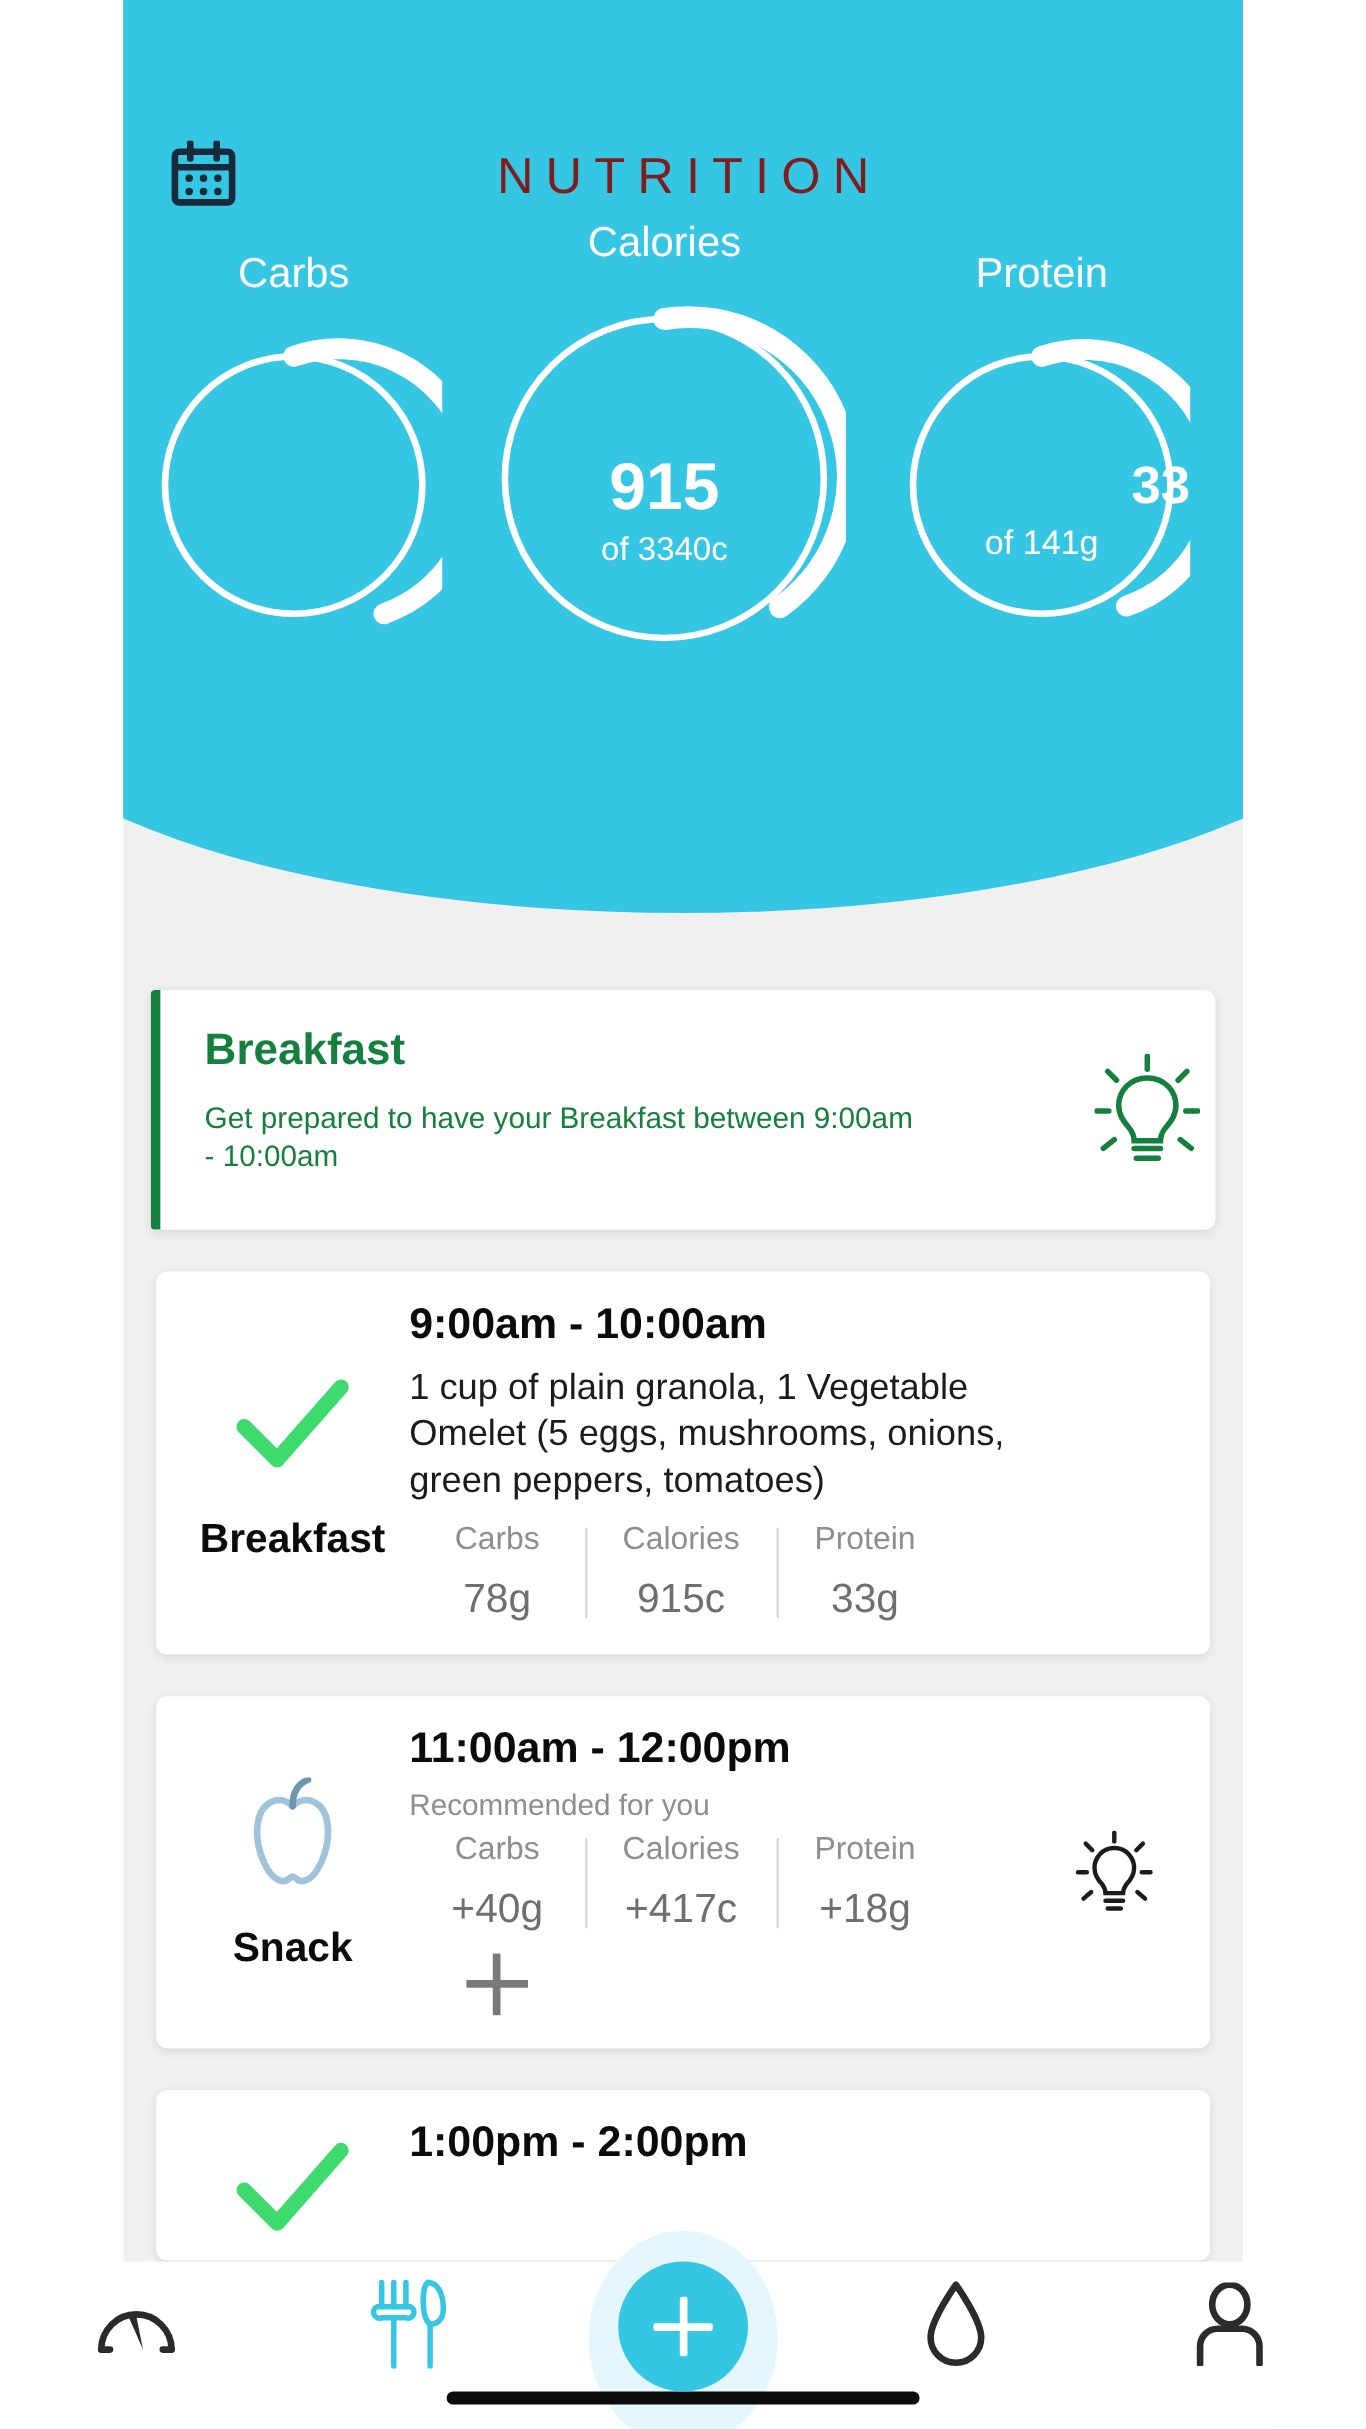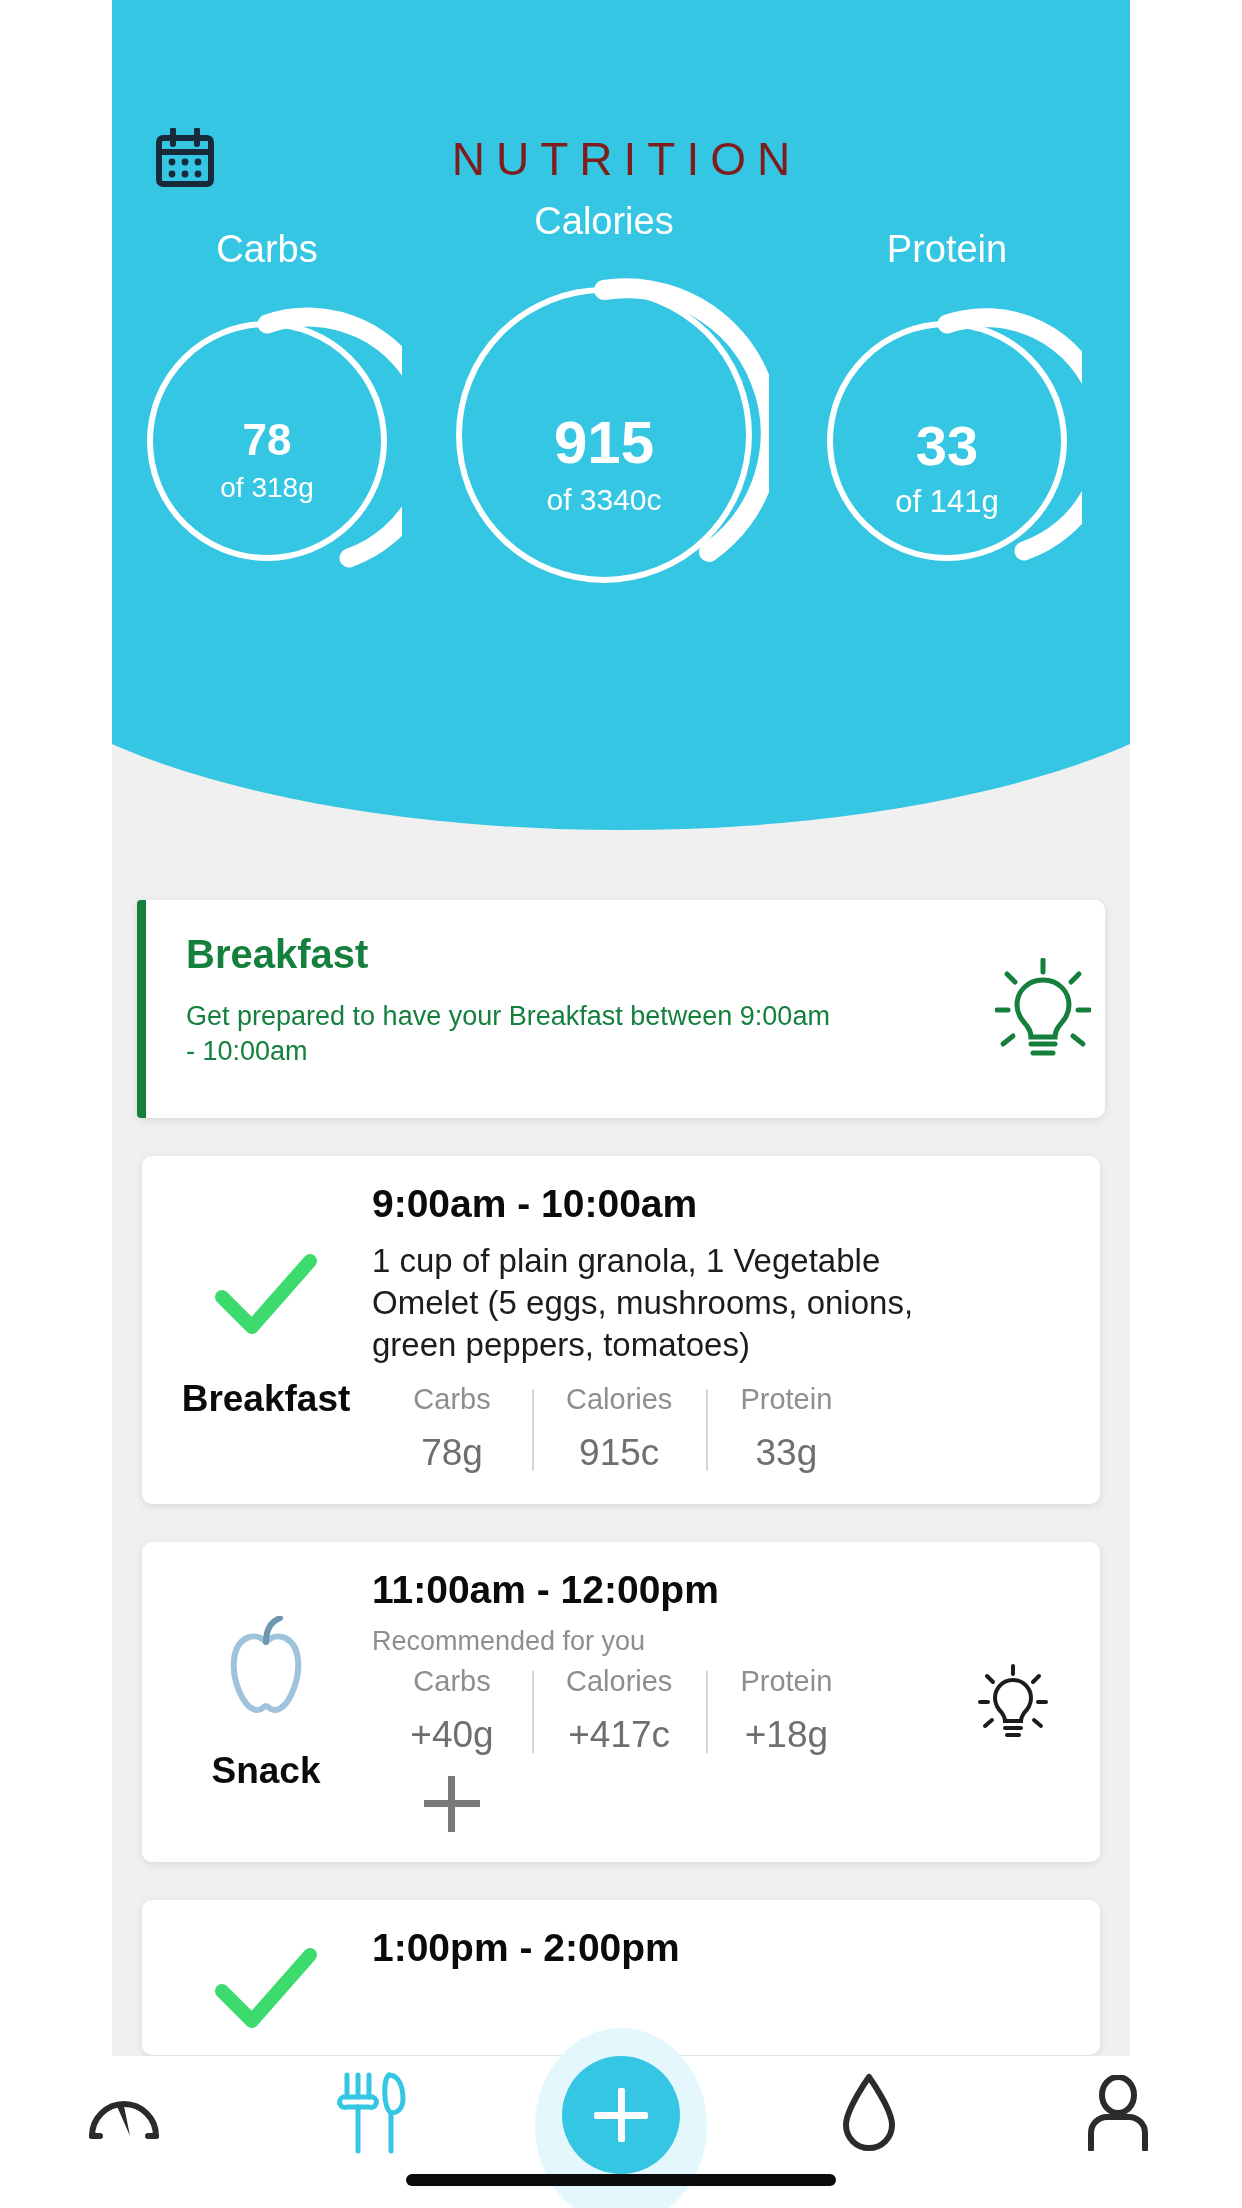--- a/index.html
+++ b/index.html
@@ -143,21 +143,21 @@
   #ring-cals .ring-svg { top:70px; }
   #ring-cals .ring-center { top:213px; }
   #ring-cals .ring-val { font-size:60px; }
   #ring-cals .ring-of { font-size:30px; }
 
   
   #ring-prot { left:700px; top:0; width:270px; height:420px; }
   #ring-prot .ring-label { top:0; font-size:38px; }
   #ring-prot .ring-svg { top:78px; }
   #ring-prot .ring-center { top:190px; }
-  #ring-prot .ring-val { font-size:56px; }
+  #ring-prot .ring-val { font-size:48px;text-align:right; }
   #ring-prot .ring-of { font-size:31px; }
 
   
   .content {
     position:absolute;
     left:0; top:900px;
     width:1018px;
     z-index:3;
   }
   .card {
@@ -343,24 +343,20 @@
     </div>
 
     <div class="rings">
 
       <div class="ring-wrap" id="ring-carbs">
         <div class="ring-label">Carbs</div>
         <svg class="ring-svg" width="270" height="270" viewBox="0 0 270 270">
           <circle cx="135" cy="135" r="117" fill="none" stroke="#ffffff" stroke-width="6"></circle>
           <path d="M135 18 A117 117 0 0 1 217 252" fill="none" stroke="#ffffff" stroke-width="19" stroke-linecap="round"></path>
         </svg>
-        <div class="ring-center">
-          <div class="ring-val">78</div>
-          <div class="ring-of">of 318g</div>
-        </div>
       </div>
 
       <div class="ring-wrap" id="ring-cals">
         <div class="ring-label">Calories</div>
         <svg class="ring-svg" width="330" height="330" viewBox="0 0 330 330">
           <circle cx="165" cy="165" r="145" fill="none" stroke="#ffffff" stroke-width="6"></circle>
           <path d="M165 20 A145 145 0 0 1 270 282" fill="none" stroke="#ffffff" stroke-width="20" stroke-linecap="round"></path>
         </svg>
         <div class="ring-center">
           <div class="ring-val">915</div>

